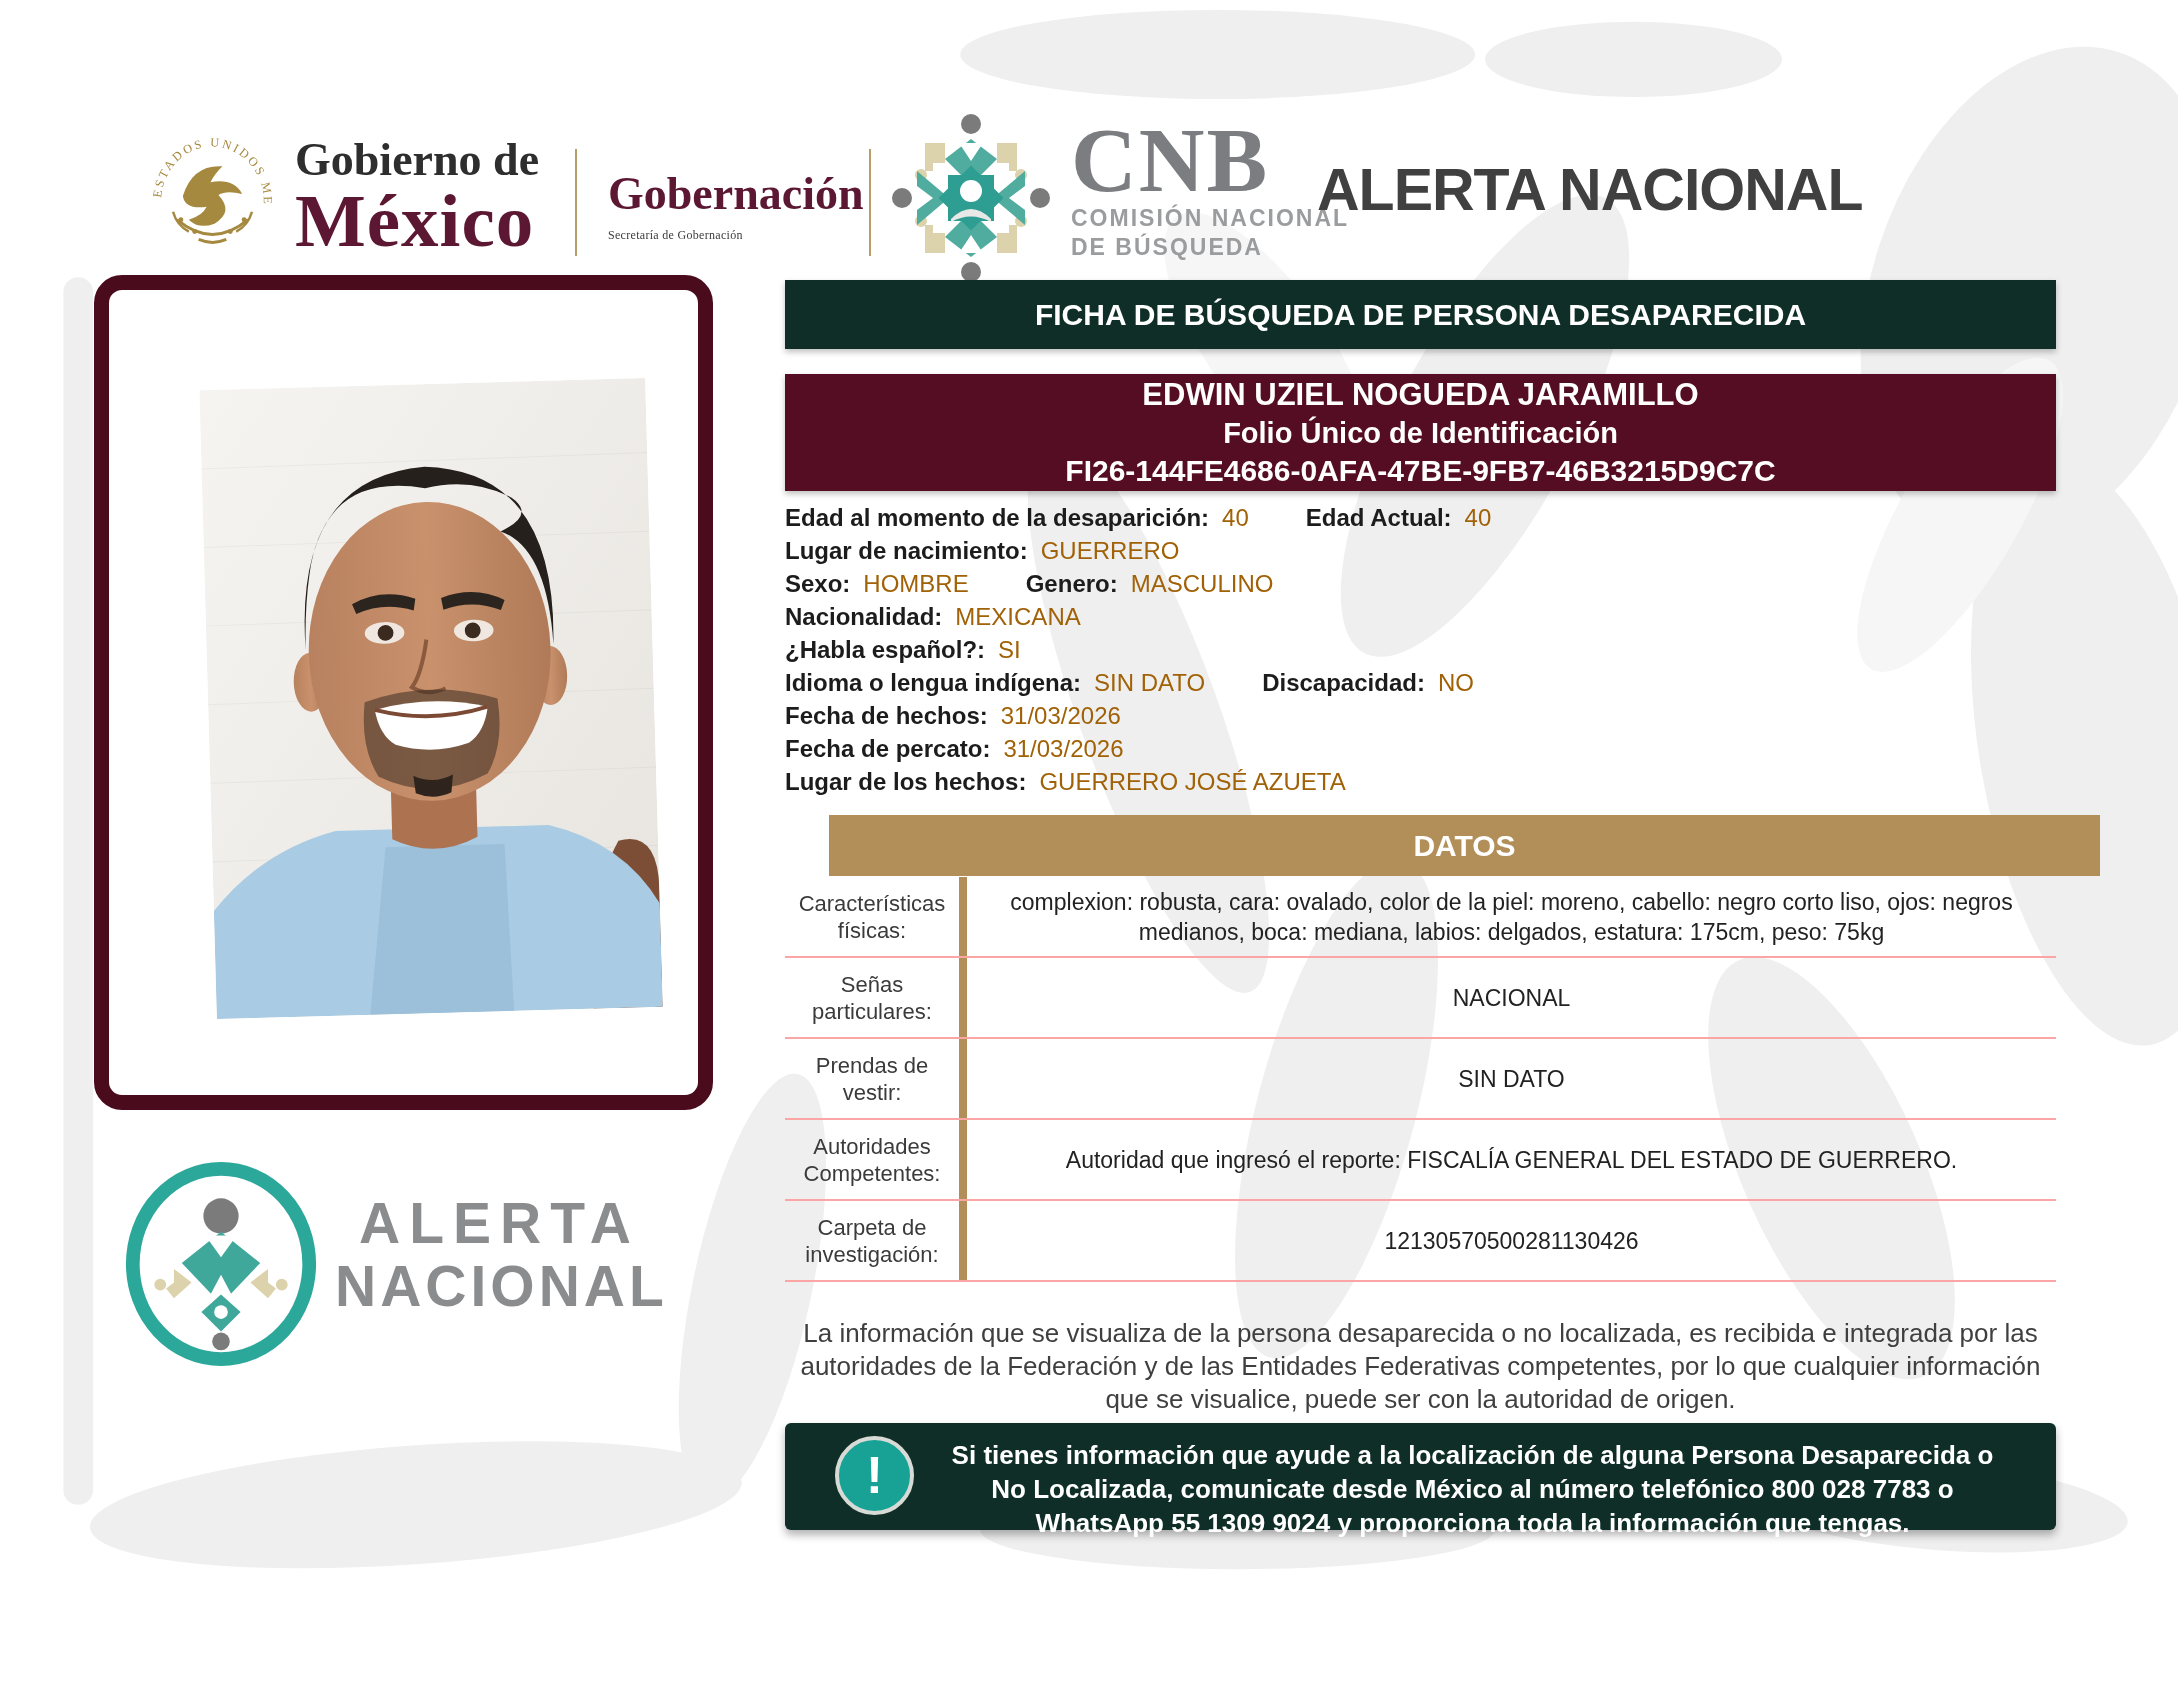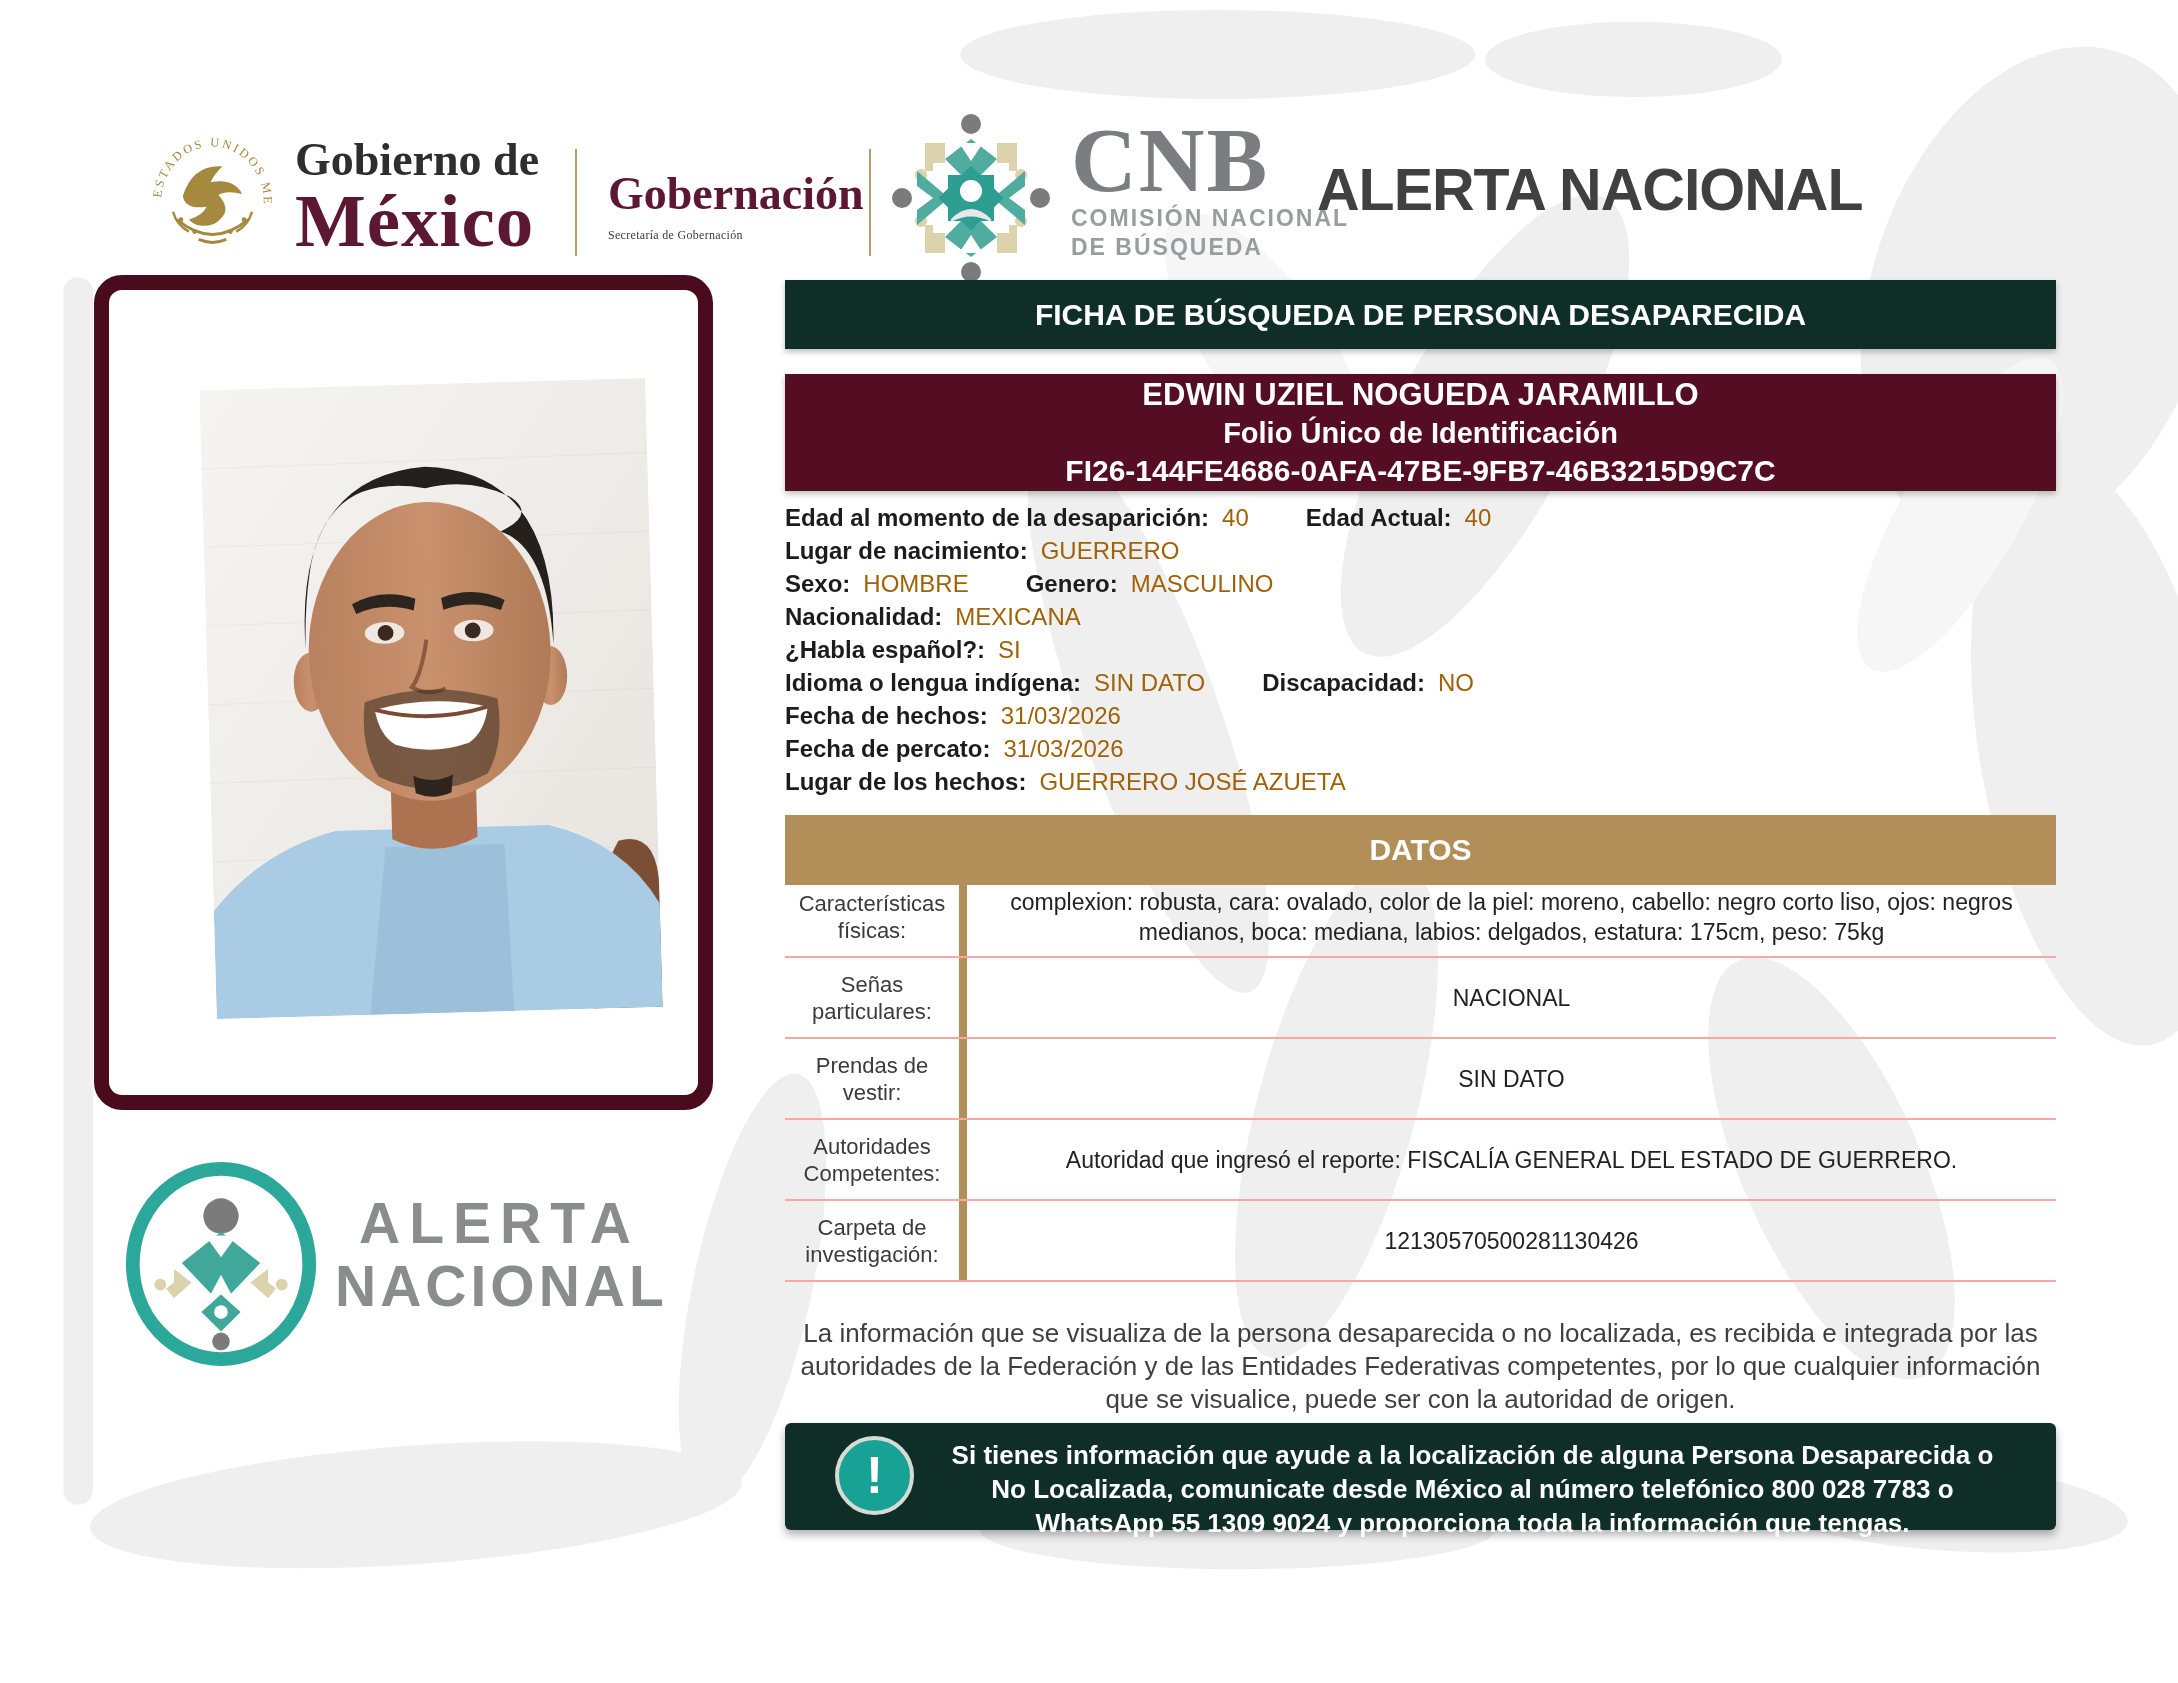--- a/index.html
+++ b/index.html
@@ -46,22 +46,22 @@
   .person-name{font-size:31px;font-weight:bold;line-height:37px;}
   .person-folio-label{font-size:29px;font-weight:bold;line-height:36px;}
   .person-folio{font-size:30px;font-weight:bold;line-height:36px;}
 
   .fields{top:501px;font-size:24px;color:#1c1c1c;}
   .field-row{display:flex;align-items:baseline;line-height:33px;}
   .field-label{font-weight:bold;}
   .field-value{margin-left:13px;color:#a16207;}
   .pair2{margin-left:57px;}
 
-  .datos-banner{top:815px;height:70px;background:#B28E59;color:#fff;font-weight:bold;font-size:30px;
-    display:flex;align-items:center;justify-content:center;}
+  .datos-banner{top:815px;height:61px;background:#B28E59;color:#fff;font-weight:bold;font-size:30px;
+    display:flex;align-items:center;justify-content:center;margin-left:44px;}
   .datos-table{top:877px;}
   .d-row{display:flex;border-bottom:2px solid #fca5a5;min-height:79px;}
   .d-label{width:162px;border-right:8px solid #B28E59;display:flex;align-items:center;justify-content:center;
     text-align:center;font-size:22px;color:#3b3b3b;line-height:27px;padding:8px 6px;box-sizing:content-box;}
   .d-value{flex:1;display:flex;align-items:center;justify-content:center;text-align:center;
     font-size:23px;color:#222;line-height:30px;padding:8px 40px;}
 
   .disclaimer{top:1317px;margin:0;text-align:center;font-size:26px;line-height:33px;color:#3F3F3F;}
 
   .footer-banner{top:1423px;height:107px;background:#0F2E27;border-radius:6px;color:#fff;

